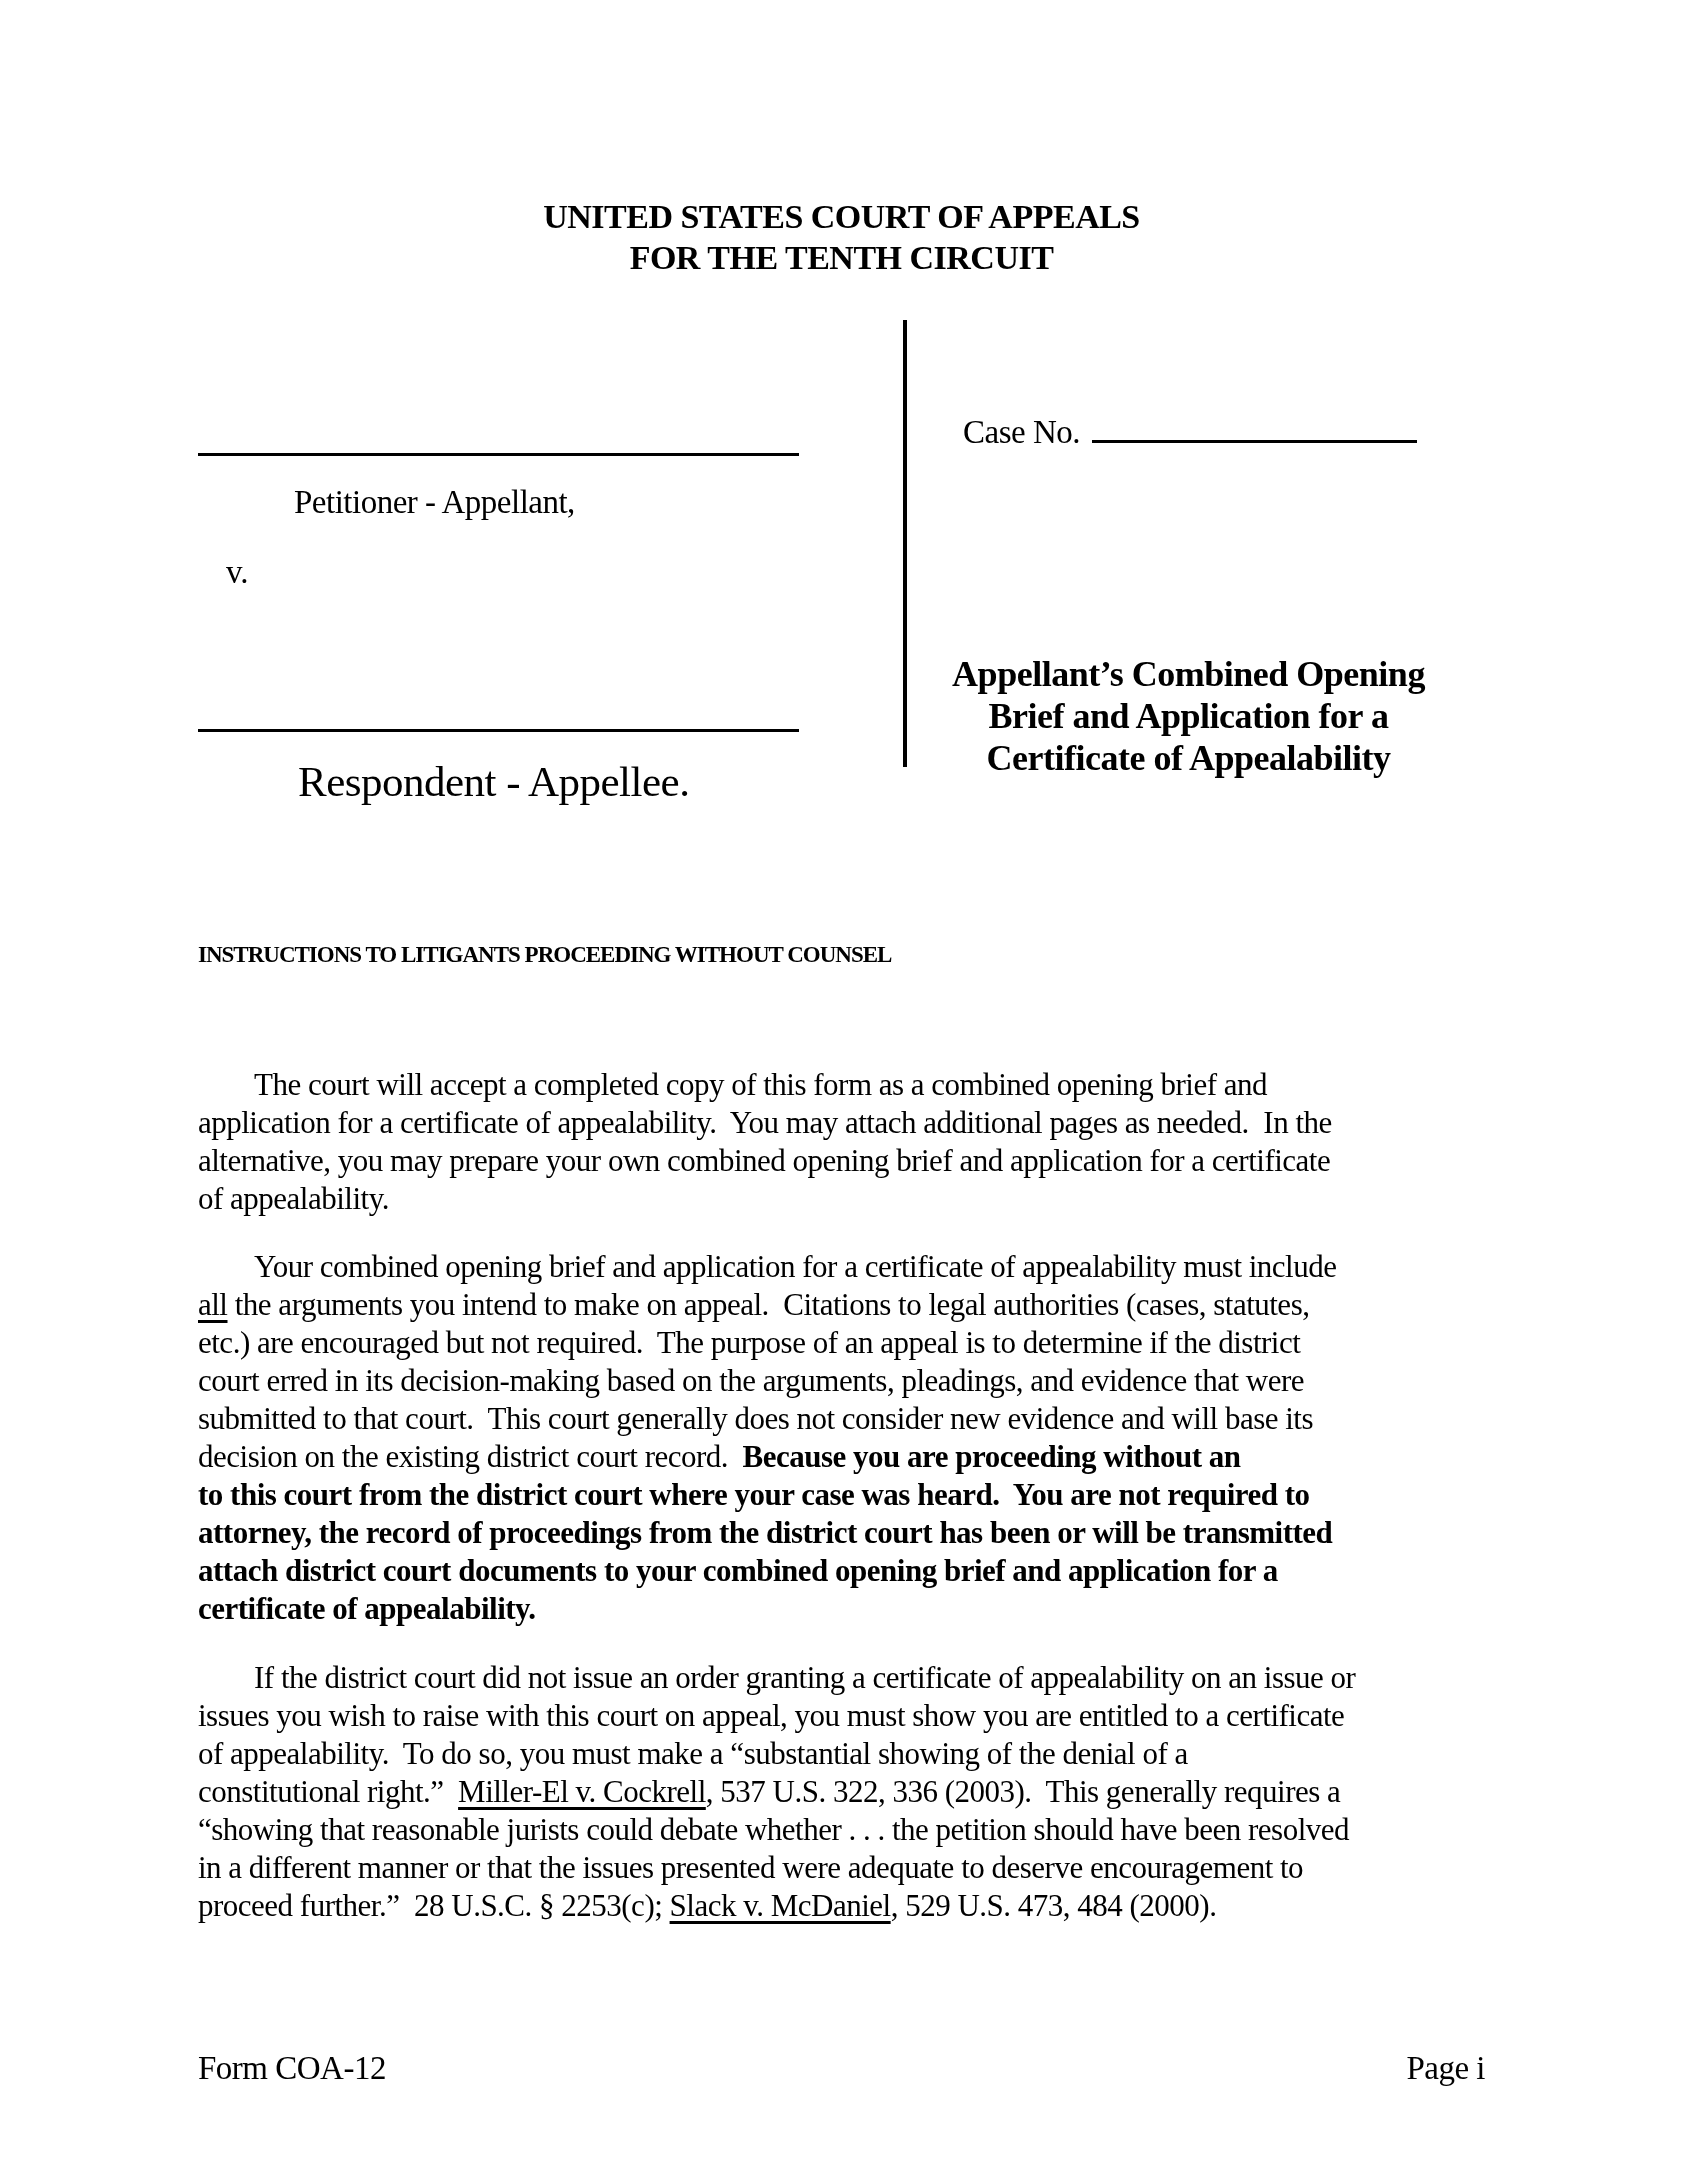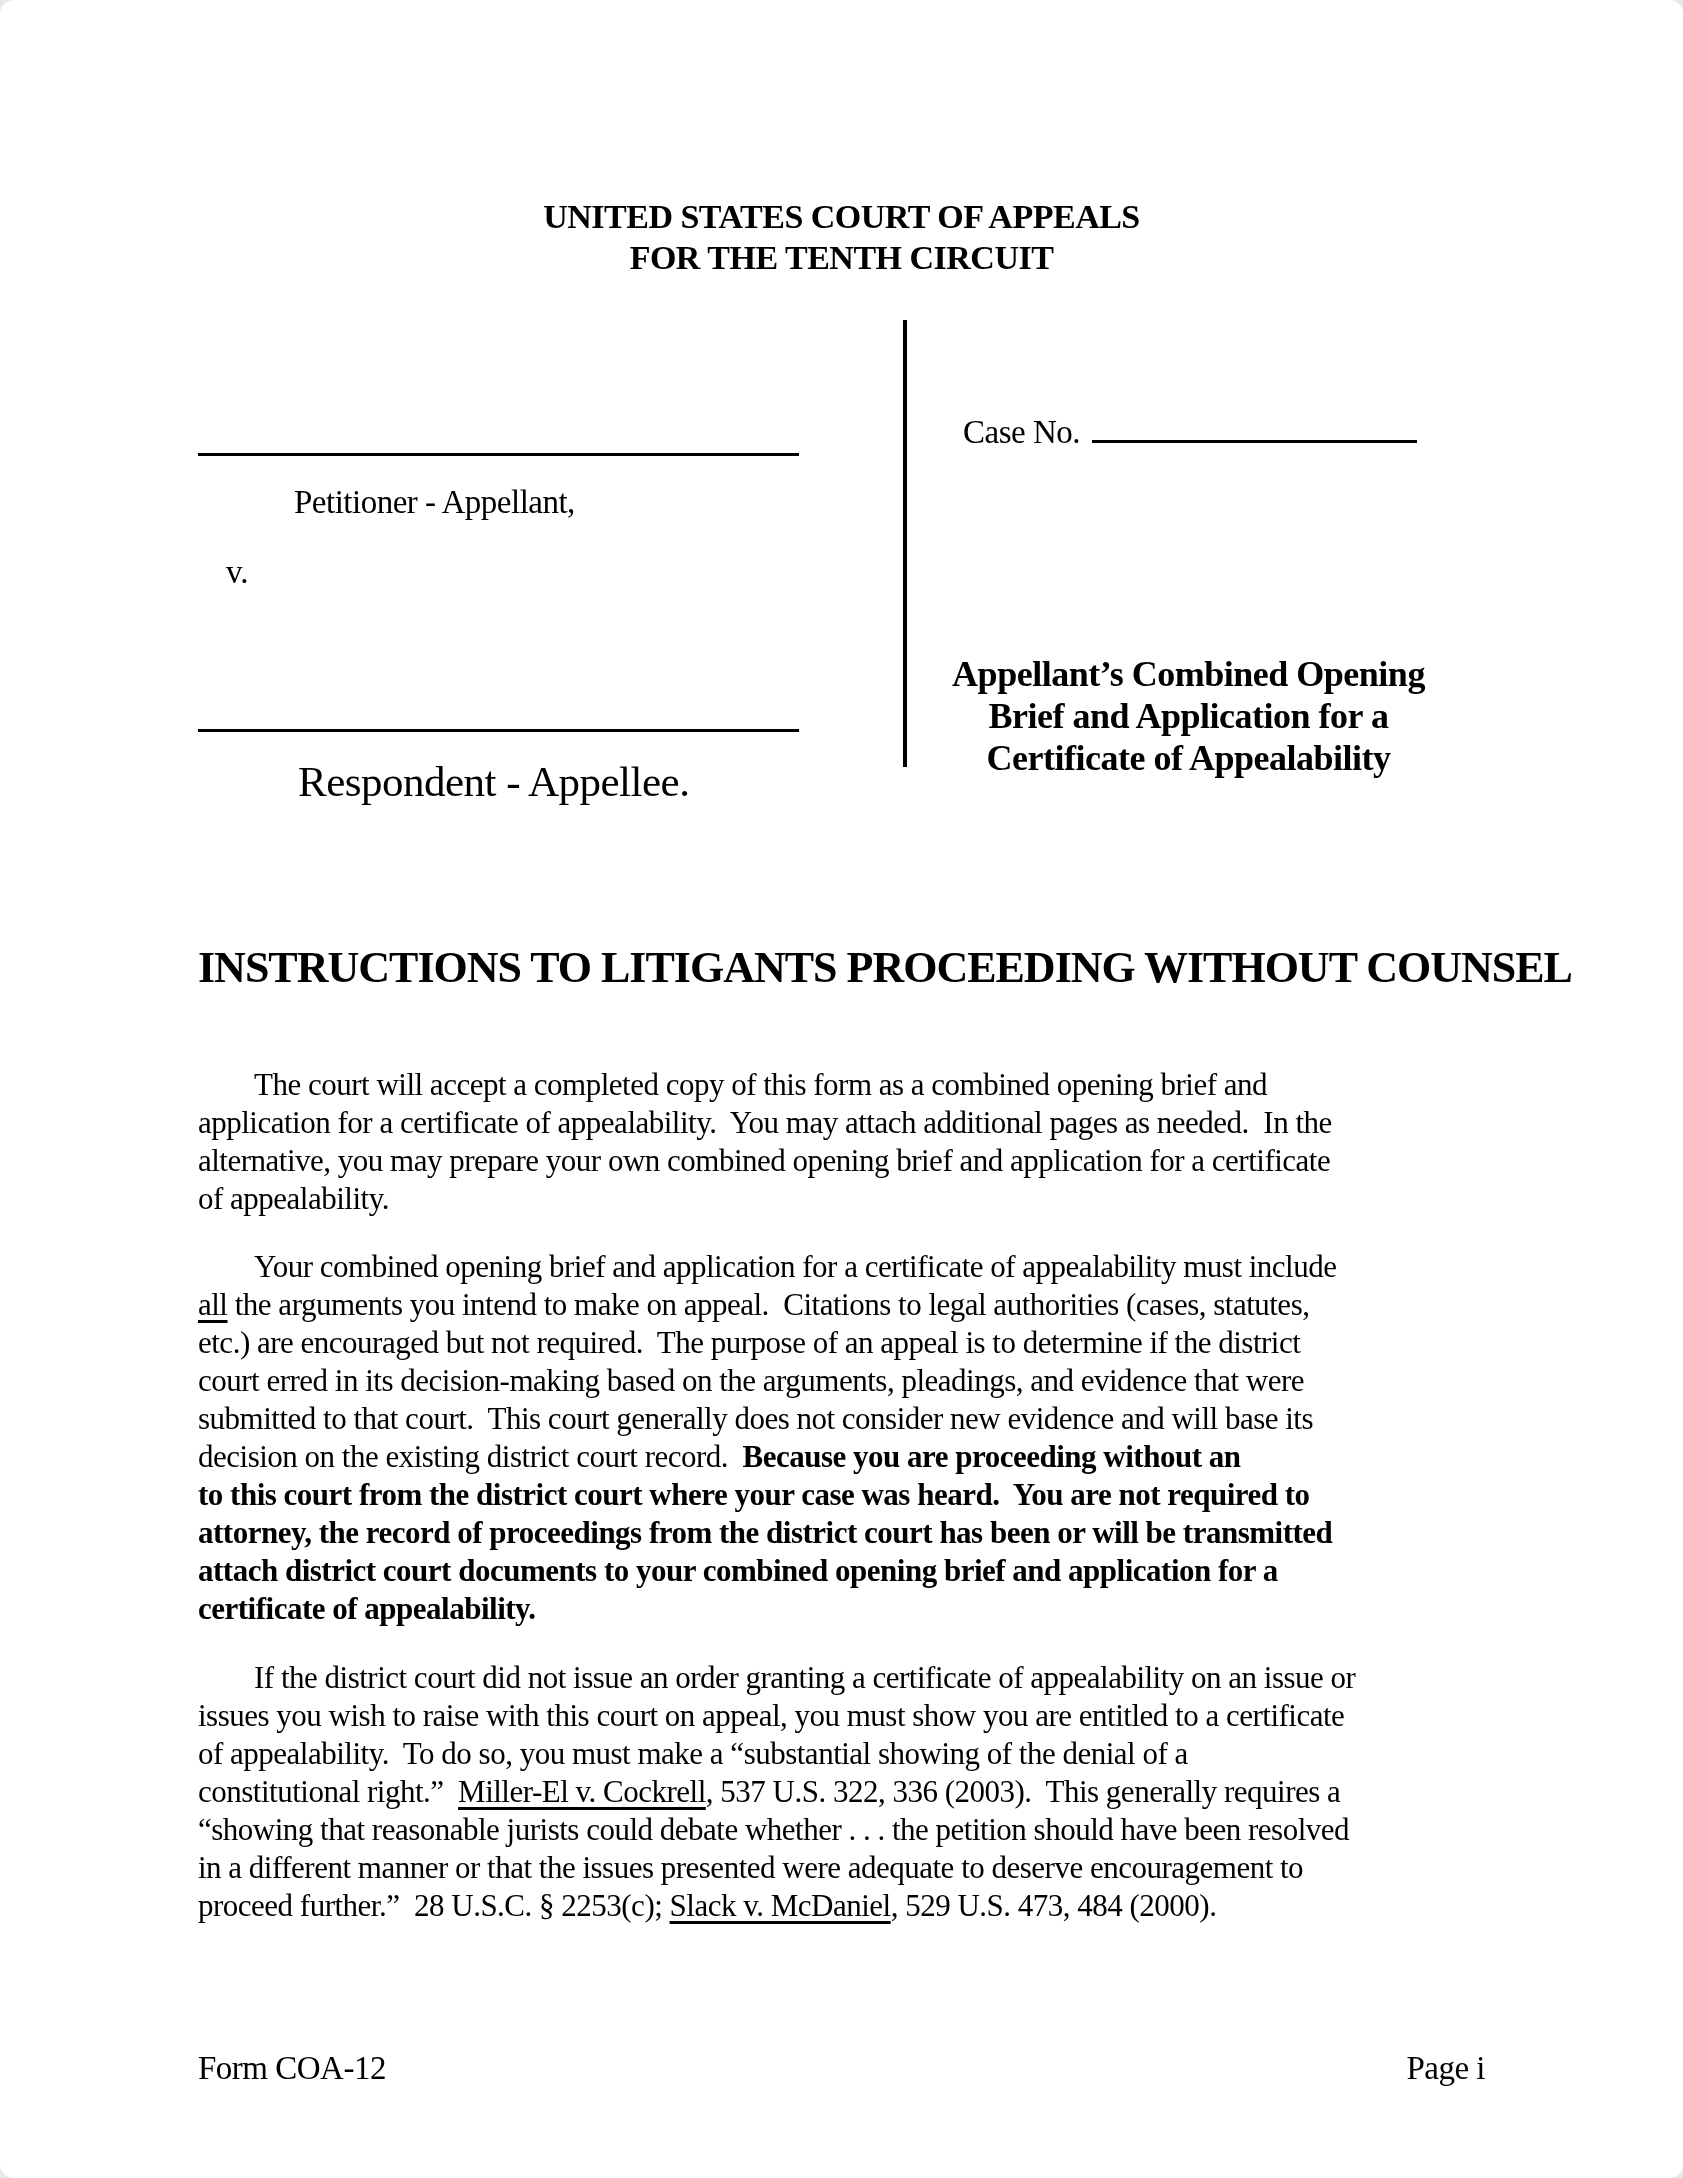--- a/index.html
+++ b/index.html
@@ -4,21 +4,20 @@
 <style>
   html,body{margin:0;padding:0;background:#e8e8e8;}
   .page{
     position:relative;
     width:1683px;height:2178px;
     background:#ffffff;
     margin:0 auto;
     font-family:"Liberation Serif","DejaVu Serif",serif;
     color:#000;
     overflow:hidden;
-    border-radius:14px;
   }
   .court-title{
     position:absolute;left:0;top:196px;width:1683px;
     text-align:center;font-weight:bold;font-size:34px;line-height:41px;
     letter-spacing:-0.5px;
   }
   .rule{border-bottom:3px solid #000;}
   .rule-1{position:absolute;left:198px;top:453px;width:601px;height:0;}
   .rule-2{position:absolute;left:198px;top:729px;width:601px;height:0;}
   .petitioner{position:absolute;left:294px;top:484px;font-size:33px;letter-spacing:-0.5px;}
@@ -26,21 +25,21 @@
   .respondent{position:absolute;left:298px;top:757px;font-size:43px;letter-spacing:-0.5px;}
   .divider{position:absolute;left:903px;top:320px;width:4px;height:447px;background:#000;}
   .case-no-row{position:absolute;left:963px;top:402px;font-size:33px;letter-spacing:-0.5px;white-space:pre;}
   .case-no-line{display:inline-block;width:325px;border-bottom:3px solid #000;height:38px;vertical-align:baseline;margin-left:12px;}
   .brief-title{
     position:absolute;left:921px;top:653px;width:535px;
     text-align:center;font-weight:bold;font-size:36px;line-height:42px;letter-spacing:-0.5px;
   }
   .section-heading{
     position:absolute;left:198px;top:942px;width:1287px;
-    text-align:left;font-weight:bold;font-size:44px;letter-spacing:-1px;white-space:pre;
+    text-align:left;font-weight:bold;font-size:23px;letter-spacing:-1px;white-space:pre;
   }
   .para{position:absolute;left:198px;width:1386px;font-size:31px;line-height:38px;letter-spacing:-0.5px;}
   .para .line{white-space:pre;}
   .para .line:first-child{padding-left:56px;}
   .para-1{top:1066px;}
   .para-2{top:1248px;}
   .para-3{top:1659px;}
   .b{font-weight:bold;margin-top:20px;}
   .u{text-decoration:underline;text-decoration-thickness:3px;text-underline-offset:5px;}
   .footer{position:absolute;left:198px;top:2050px;width:1287px;font-size:33px;letter-spacing:-0.5px;}

